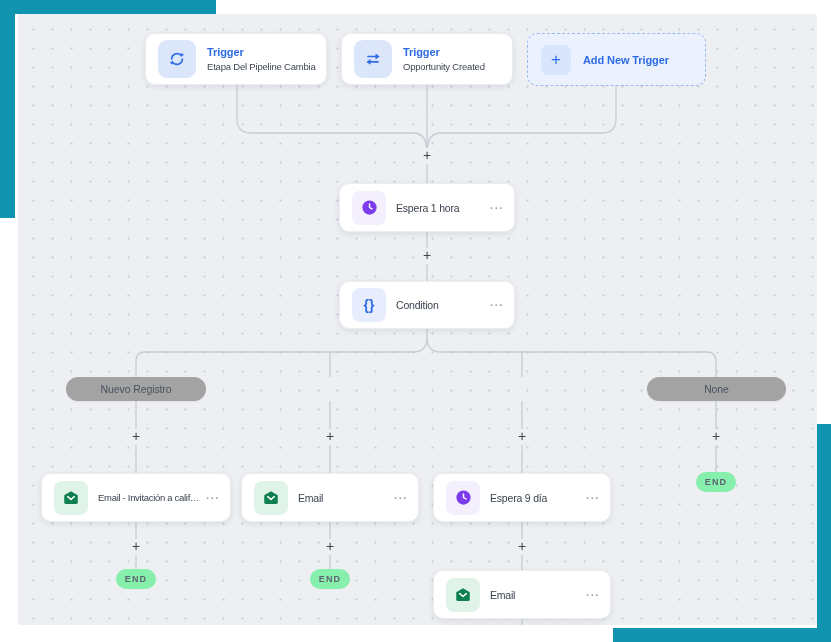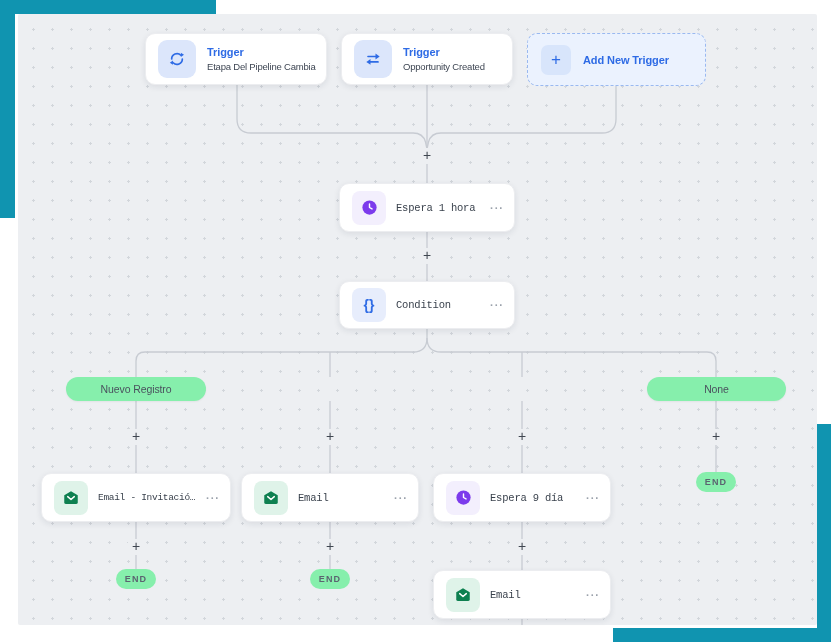--- a/index.html
+++ b/index.html
@@ -36,21 +36,21 @@
   .icon-lg { width:38px; height:38px; border-radius:9px; }
   .icon-md { width:34px; height:34px; }
   .bg-blue   { background:#dce6fb; }
   .bg-purple { background:#f3effd; }
   .bg-green  { background:#dff3e9; }
 
   .t-col { margin-left:11px; min-width:0; }
   .t-title { font-size:11px; font-weight:700; color:#2e6be5; letter-spacing:-0.1px; }
   .t-sub { font-size:9.5px; color:#3e4653; margin-top:3px; letter-spacing:-0.2px; white-space:nowrap; overflow:hidden; }
 
-  .card-label { margin-left:10px; font-size:10.5px; color:#3a424d; letter-spacing:-0.2px; white-space:nowrap; overflow:hidden; text-overflow:ellipsis; flex:1 1 auto;font-family:Liberation Mono, monospace; }
+  .card-label { margin-left:10px; font-size:10.5px; color:#3a424d; letter-spacing:-0.2px; white-space:nowrap; overflow:hidden; text-overflow:ellipsis; flex:1 1 auto; }
   .card-label.tight { font-size:9.5px; letter-spacing:-0.3px; }
   .dots { flex:0 0 auto; margin-left:6px; color:#9aa1ab; font-size:11px; font-weight:700; letter-spacing:1px; cursor:pointer; }
 
   
   #trigger1 { left:145px; top:33px; width:182px; height:52px; }
   #trigger2 { left:341px; top:33px; width:172px; height:52px; }
 
   
   #addTrigger {
     position:absolute; left:527px; top:33px; width:179px; height:53px;
@@ -61,21 +61,21 @@
     display:flex; align-items:center; justify-content:center; font-size:17px; font-weight:400; }
   .add-label { margin-left:12px; font-size:11px; font-weight:600; color:#2e6be5; letter-spacing:-0.1px; }
 
   
   #waitNode { left:339px; top:183px; width:176px; height:49px; }
   #condNode { left:339px; top:281px; width:176px; height:48px; }
   .braces { color:#2e6be5; font-weight:700; font-size:14px; }
 
   
   .pill {
-    position:absolute; top:377px; height:24px; background:#86efac; border-radius:12px;
+    position:absolute; top:377px; height:24px; background:#a3a3a3; border-radius:12px;
     box-shadow:0 1px 2px rgba(0,0,0,0.05);
     display:flex; align-items:center; justify-content:center;
     font-size:10.5px; color:#4a525e; letter-spacing:-0.1px; cursor:pointer;
   }
   #pill1 { left:66px;  width:140px; }
   #pill2 { left:260px; width:140px; }
   #pill3 { left:452px; width:140px; }
   #pill4 { left:647px; width:139px; }
 
   

